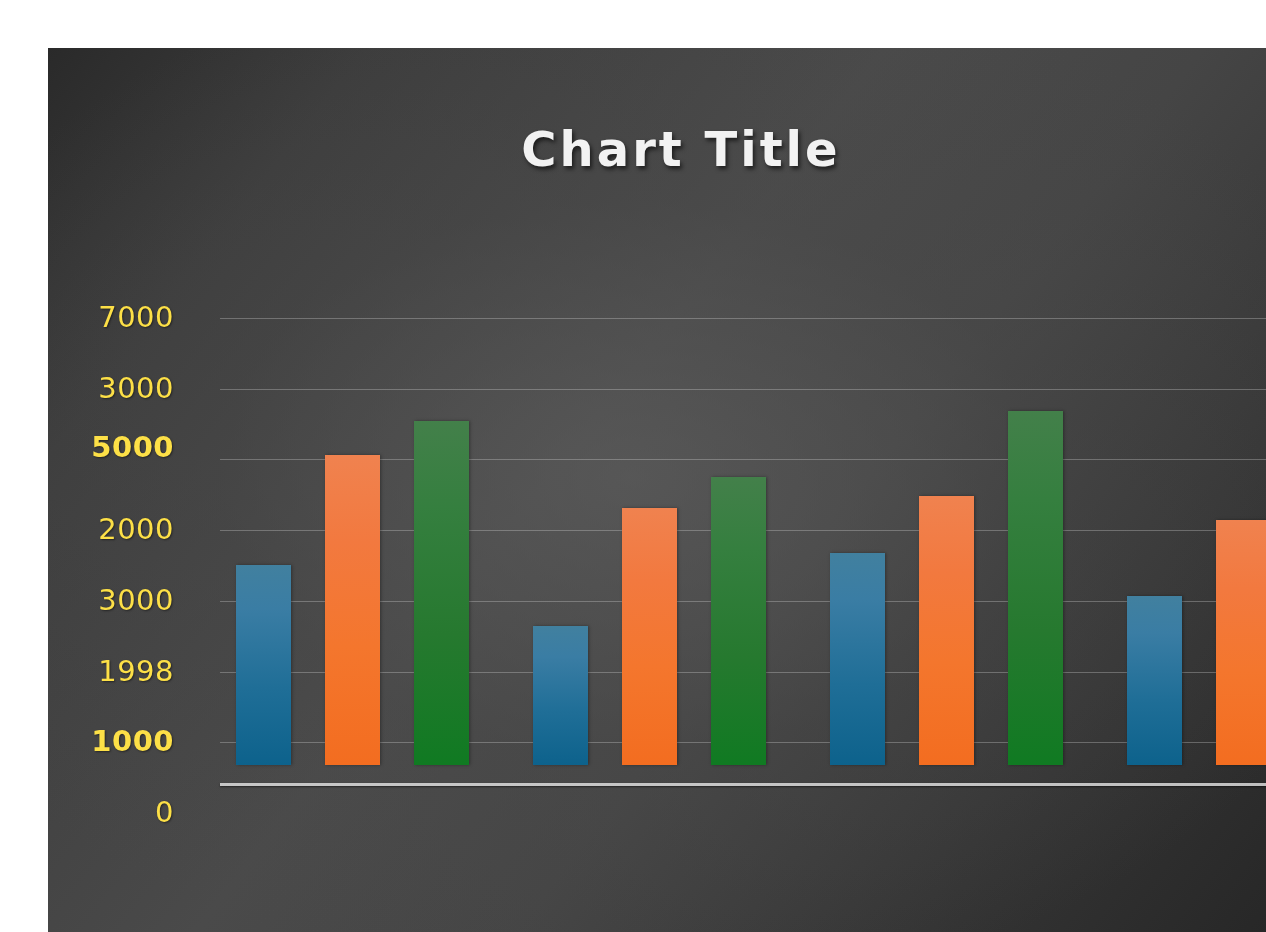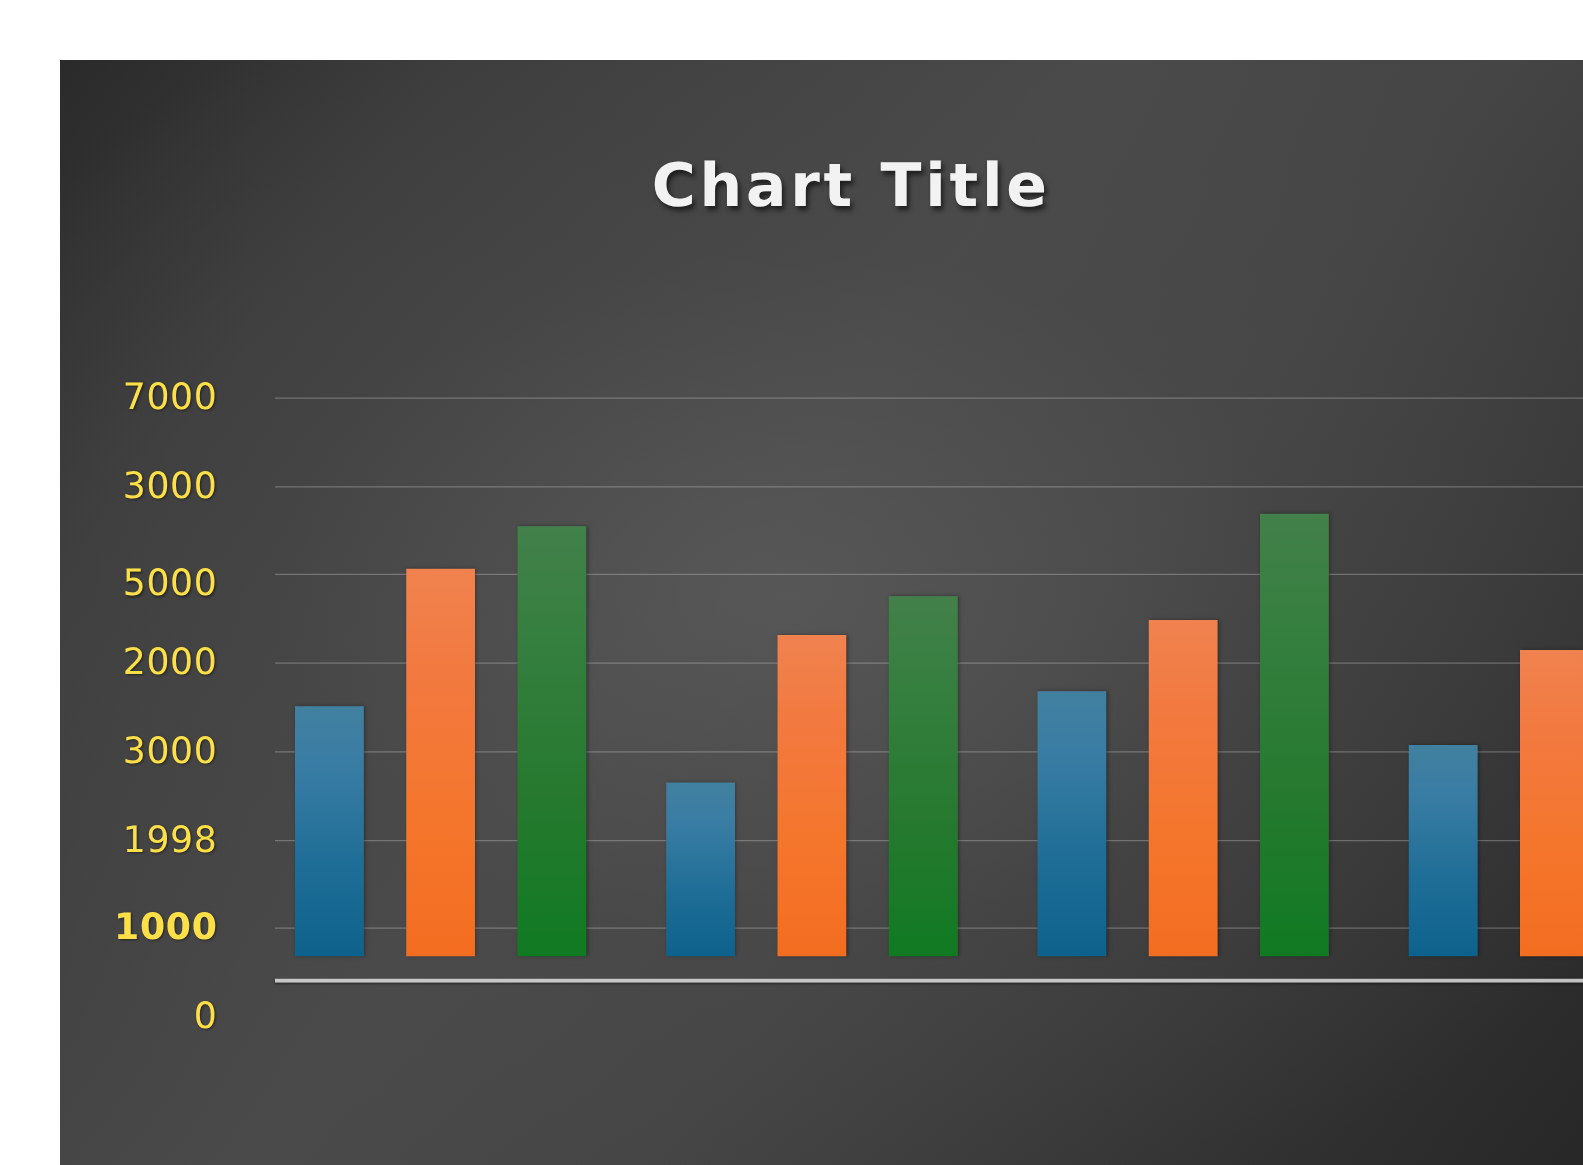--- a/index.html
+++ b/index.html
@@ -106,21 +106,21 @@
 <body>
 
 <div id="slide">
 
   <div class="chart-title">Chart Title</div>
 
   <div class="plot-wrap">
     <div class="y-axis">
         <div class="y-tick" style="top: 0px;">7000</div>
         <div class="y-tick" style="top: 70.7143px;">3000</div>
-        <div class="y-tick" style="top: 149px;">5000</div>
+        <div class="y-tick" style="top: 130px; font-weight: bold;">5000</div>
         <div class="y-tick" style="top: 212.143px;">2000</div>
         <div class="y-tick" style="top: 282.857px;">3000</div>
         <div class="y-tick" style="top: 353.571px;">1998</div>
         <div class="y-tick" style="top: 424.286px; font-weight: bold;">1000</div>
         <div class="y-tick" style="top: 495px;">0</div>
       </div>
     <div class="grid-area">
       <div class="axis-line"></div>
     <div class="gridline" style="top: 0px;"></div>
         <div class="gridline" style="top: 70.7143px;"></div>

